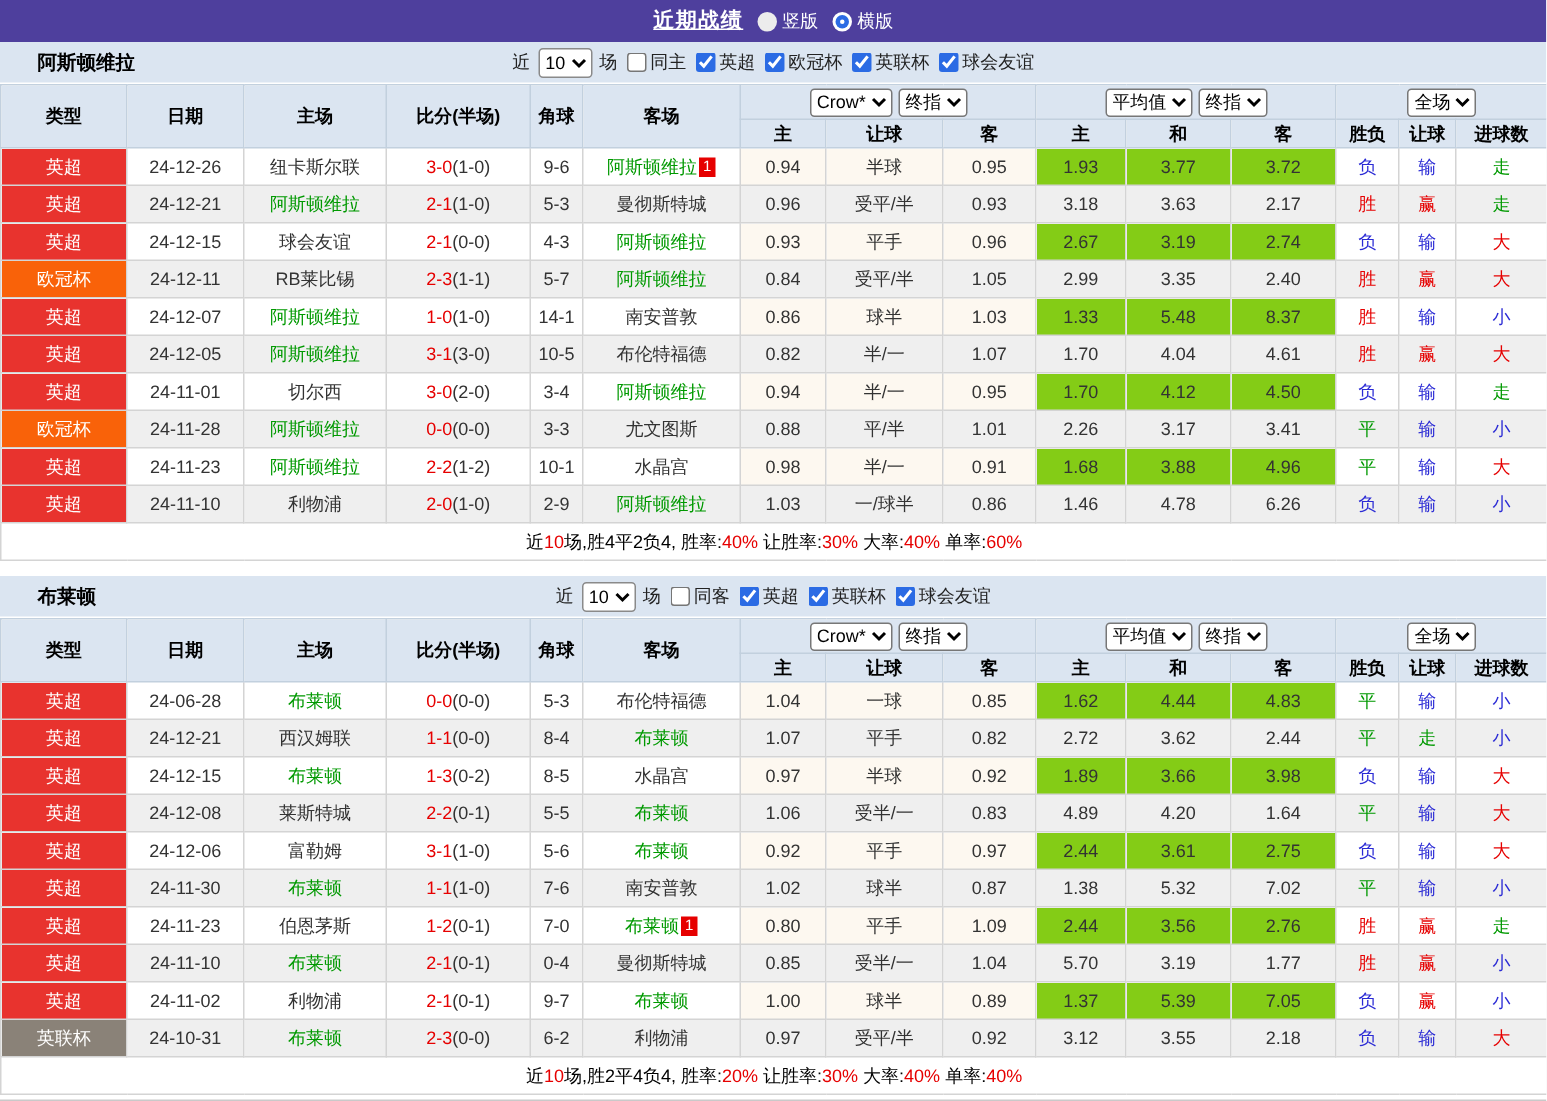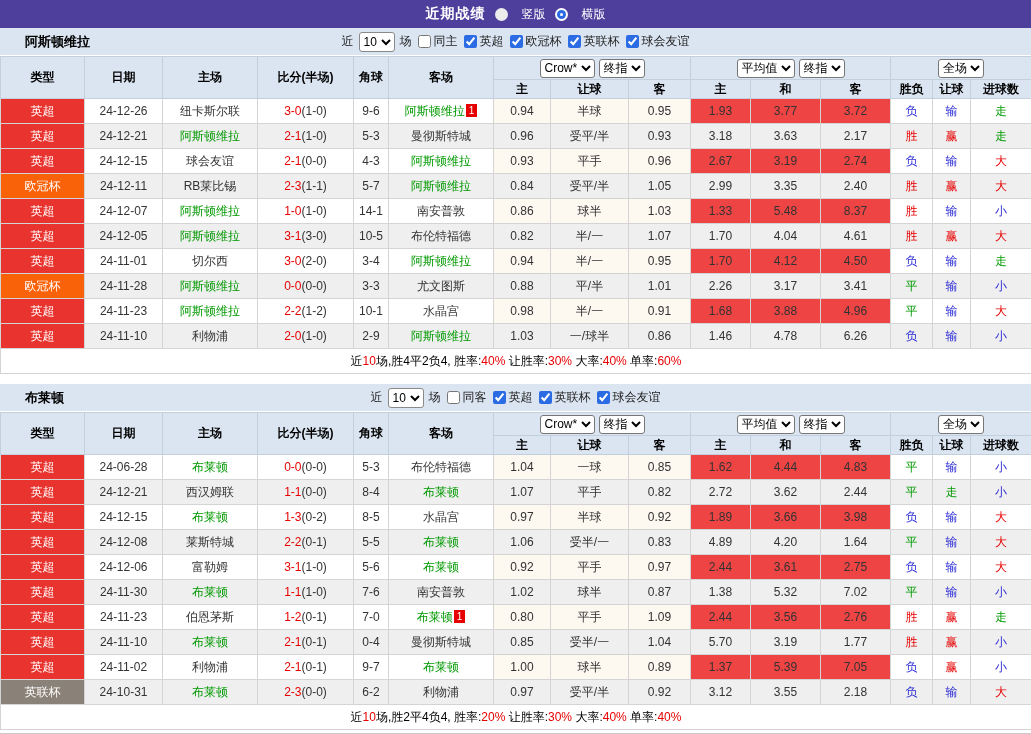--- a/index.html
+++ b/index.html
@@ -8,22 +8,22 @@
     font-family: "Liberation Sans", "DejaVu Sans", sans-serif;
     font-size: 12px; color: #333; background: #fff;
   }
   .page { width: 1031px; height: 734px; overflow: hidden; border-bottom: 1px solid #c9c9c9; }
 
   
   .titlebar {
     height: 28px; background: var(--purple, #4e3f9d); color: #fff;
     display: flex; align-items: center; justify-content: center; gap: 9px;
   }
-  .titlebar .title { font-size: 14px; font-weight: bold; letter-spacing: 1px; }
-  .radio-group { display: flex; align-items: center; gap: 14px; font-size: 12px; }
+  .titlebar .title { font-size: 14px; font-weight: bold; letter-spacing: 1px; text-decoration: underline; }
+  .radio-group { display: flex; align-items: center; gap: 4px; font-size: 12px; }
   .radio-dot {
     width: 13px; height: 13px; border-radius: 50%; background: #ececec;
     display: inline-block; position: relative; cursor: pointer;
   }
   .radio-dot.checked { background: #fff; }
   .radio-dot.checked::after {
     content: ""; position: absolute; left: 2px; top: 2px; right: 2px; bottom: 2px;
     border-radius: 50%; background: var(--accent, #2b6be4);
   }
   .radio-dot.checked::before {
@@ -56,21 +56,21 @@
   tr.sel-row th { height: 23px; }
   tr.lbl-row th { height: 19px; }
   thead select {
     font-size: 12px; height: 19px; border: 1px solid #777; border-radius: 3px;
     background: #fff; margin: 0 2px; font-family: inherit;
   }
   table.results td { height: 25px; border-color: #d4d4d4; }
   tr.even td { background: #efefef; }
   tr.odd td { background: #fff; }
   tr.odd td.c-crow { background: #fdf8f0; }
-  tr.odd td.c-avg { background: #ef4444; }
+  tr.odd td.c-avg { background: #84cc16; }
   td.league { color: #fff; font-weight: normal; }
   .team-green { color: var(--green, #009900); }
   .score-ft { color: var(--red, #e60000); }
   .badge {
     display: inline-block; background: var(--red, #e60000); color: #fff;
     font-size: 10px; line-height: 13px; padding: 0 3px; margin-left: 1px; vertical-align: 1px;
   }
   .t-r { color: var(--red, #e60000); }
   .t-g { color: var(--green, #008800); }
   .t-b { color: var(--blue, #2b2bd5); }

